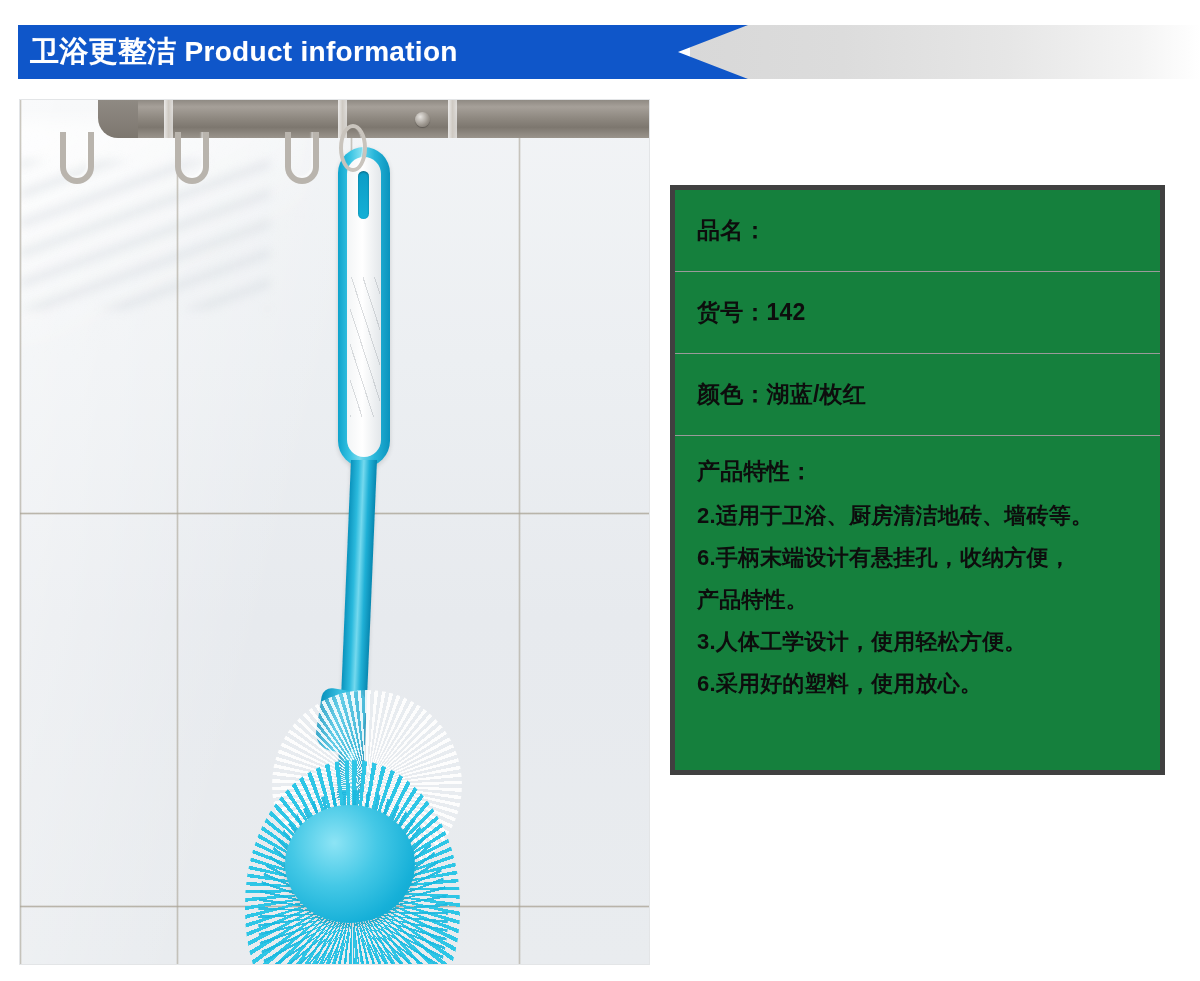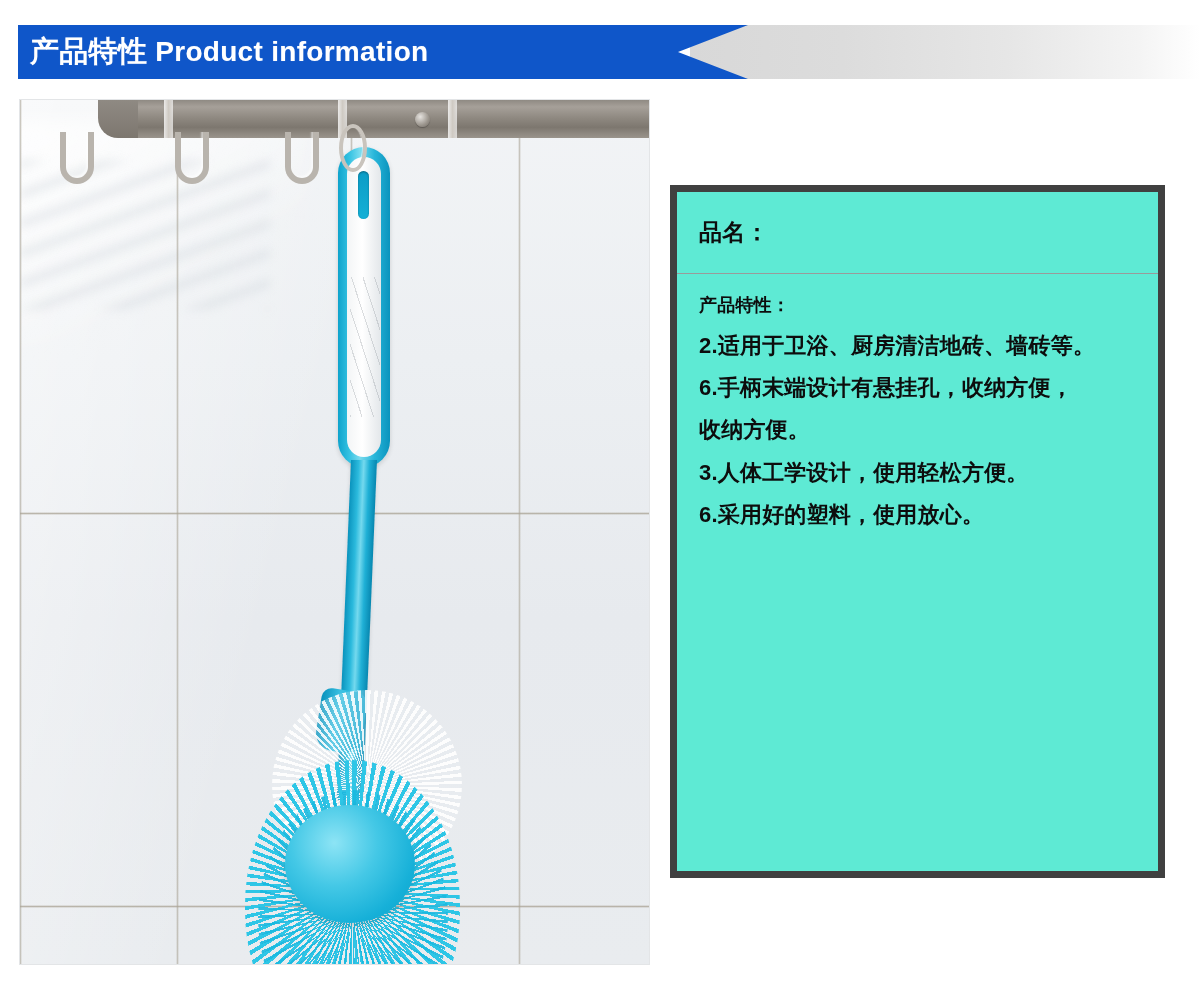--- a/index.html
+++ b/index.html
@@ -161,58 +161,58 @@
     position:absolute; left:238px; top:690px; width:190px; height:255px;
     border-radius:50%;
     background:
       repeating-conic-gradient(from 1.3deg at 50% 48%,
         #1ab9e0 0deg 1.6deg, rgba(255,255,255,0) 1.6deg 5.2deg);
     filter:blur(.3px); opacity:.9;
   }
 
   
   .spec-table{
-    position:absolute; left:670px; top:185px; width:495px; height:693px;
-    border:7px solid #404040;
-    background:#5eead4;
+    position:absolute; left:670px; top:185px; width:495px; height:590px;
+    border:5px solid #404040;
+    background:#15803d;
   }
   .spec-row{
     border-bottom:1px solid #9a9a9a;
     padding:0 22px;
     display:flex; align-items:center;
     color:#0d0d0d;
     font-size:23px;
     font-weight:bold;
     letter-spacing:.2px;
   }
   .spec-row.r1,.spec-row.r2,.spec-row.r3,.spec-row.r4{ height:82px; }
   .spec-row.r1{ font-size:23px; }
   .spec-feature{
     border-bottom:none;
     height:365px;
     padding:18px 22px 0 22px;
     display:block;
   }
   .feat-title{
-    font-size:18px; font-weight:bold; color:#0d0d0d;
+    font-size:23px; font-weight:bold; color:#0d0d0d;
     margin-bottom:6px; line-height:1.5;
   }
   .feat-line{
     font-size:22px; font-weight:bold; color:#0d0d0d;
     line-height:1.92; white-space:nowrap;
   }
 </style>
 </head>
 <body>
 
 <div class="banner-wrap">
   <div class="banner-gray"></div>
   <div class="banner-blue"></div>
   <div class="banner-title">
-    <span class="cn">产品特性</span>
+    <span class="cn">卫浴更整洁</span>
     <span class="en">Product information</span>
   </div>
 </div>
 
 <div class="photo">
   <div class="wall"></div>
   <div class="sheen"></div>
   <div class="sheen2"></div>
 
   <div class="grout-h" style="top:412px;"></div>
@@ -247,24 +247,32 @@
   <div class="head-disc"></div>
 </div>
 
 <div class="spec-table">
 
   <div class="spec-row r1">
     <span>品名：</span>
   </div>
 
 
-
+  <div class="spec-row r3">
+    <span>货号：</span>
+    <span>142</span>
+  </div>
+
+  <div class="spec-row r4">
+    <span>颜色：</span>
+    <span>湖蓝/枚红</span>
+  </div>
 
   <div class="spec-row spec-feature">
     <div class="feat-title">产品特性：</div>
     <div class="feat-line">2.适用于卫浴、厨房清洁地砖、墙砖等。</div>
     <div class="feat-line">6.手柄末端设计有悬挂孔，收纳方便，</div>
-    <div class="feat-line">收纳方便。</div>
+    <div class="feat-line">产品特性。</div>
     <div class="feat-line">3.人体工学设计，使用轻松方便。</div>
     <div class="feat-line">6.采用好的塑料，使用放心。</div>
   </div>
 
 </div>
 
 </body></html>

